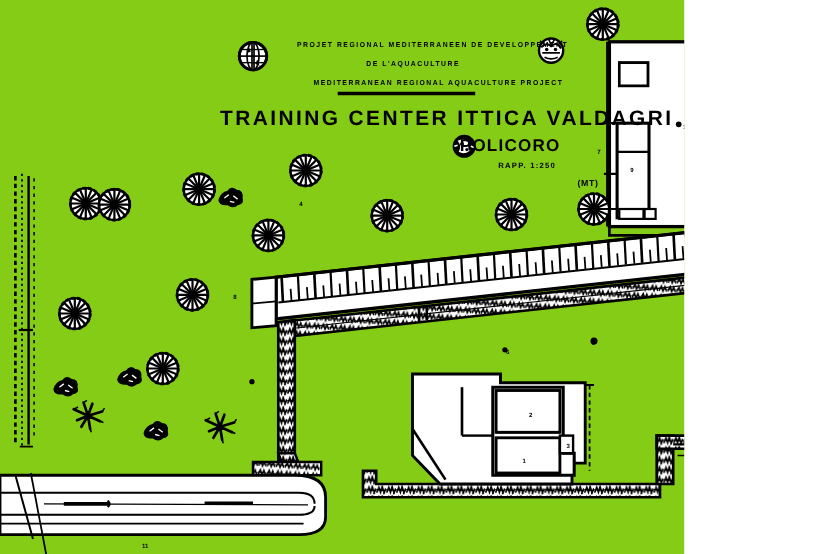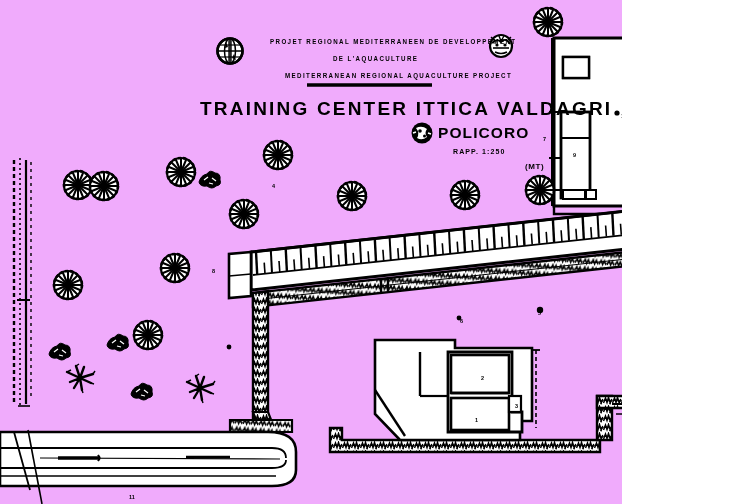--- a/index.html
+++ b/index.html
@@ -4,21 +4,21 @@
 <style>
   html, body {
     margin: 0;
     padding: 0;
     background: #ffffff;
   }
   #plan {
     position: relative;
     width: 622px;
     height: 504px;
-    background: #f0abfc;
+    background: #84cc16;
     overflow: hidden;
     font-family: "Liberation Sans", sans-serif;
   }
   #plan svg {
     position: absolute;
     left: 0;
     top: 0;
   }
   .txt {
     position: absolute;
@@ -367,21 +367,21 @@
   </svg>
 
   <div class="txt hdr-line" style="left:270px; top:38px;">PROJET REGIONAL MEDITERRANEEN DE DEVELOPPEMENT</div>
 
   <div class="txt hdr-line" style="left:333px; top:55px;">DE L'AQUACULTURE</div>
 
   <div class="txt hdr-line" style="left:285px; top:72px;">MEDITERRANEAN REGIONAL AQUACULTURE PROJECT</div>
 
   <div class="txt main-title" style="left:200px; top:98px;">TRAINING CENTER ITTICA VALDAGRI</div>
 
-  <div class="txt policoro" style="left:438px; top:124px;">POLICORO</div>
+  <div class="txt policoro" style="left:418px; top:124px;">POLICORO</div>
 
   <div class="txt policoro-sub" style="left:525px; top:130px;margin-top:32px;">(MT)</div>
 
   <div class="txt scale-txt" style="left:453px; top:148px;">RAPP. 1:250</div>
 
   <div id="labels">
       <div class="txt numlbl" style="left: 621px; top: 113px;">10</div>
       <div class="txt numlbl" style="left: 573px; top: 152px;">9</div>
       <div class="txt numlbl" style="left: 543px; top: 136px;">7</div>
       <div class="txt numlbl" style="left: 272px; top: 183px;">4</div>

